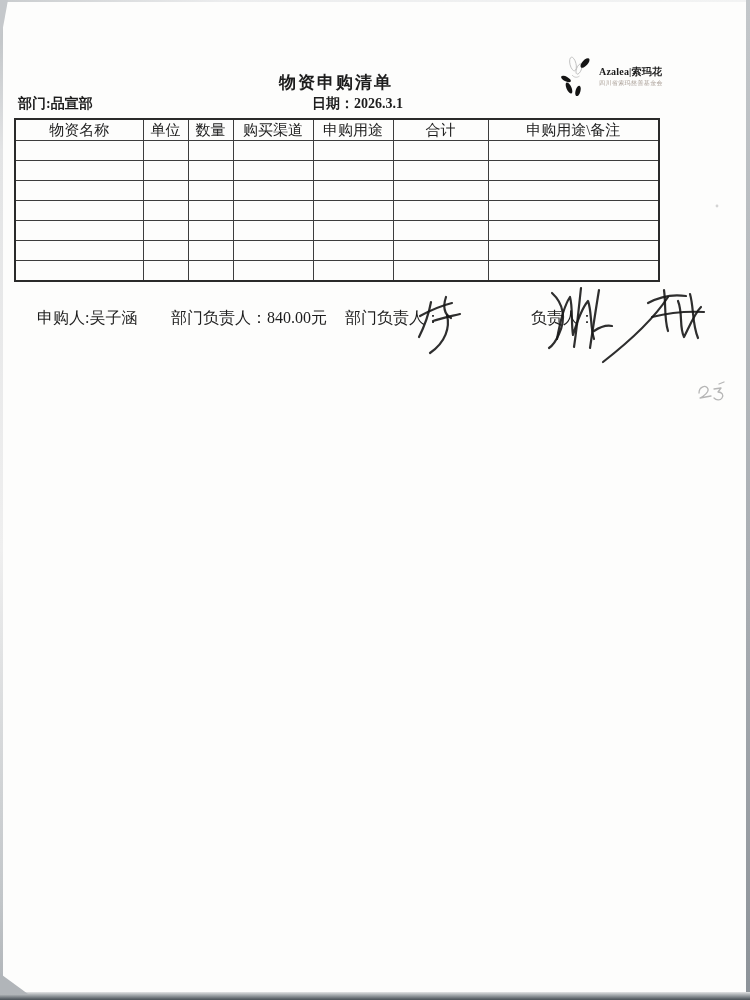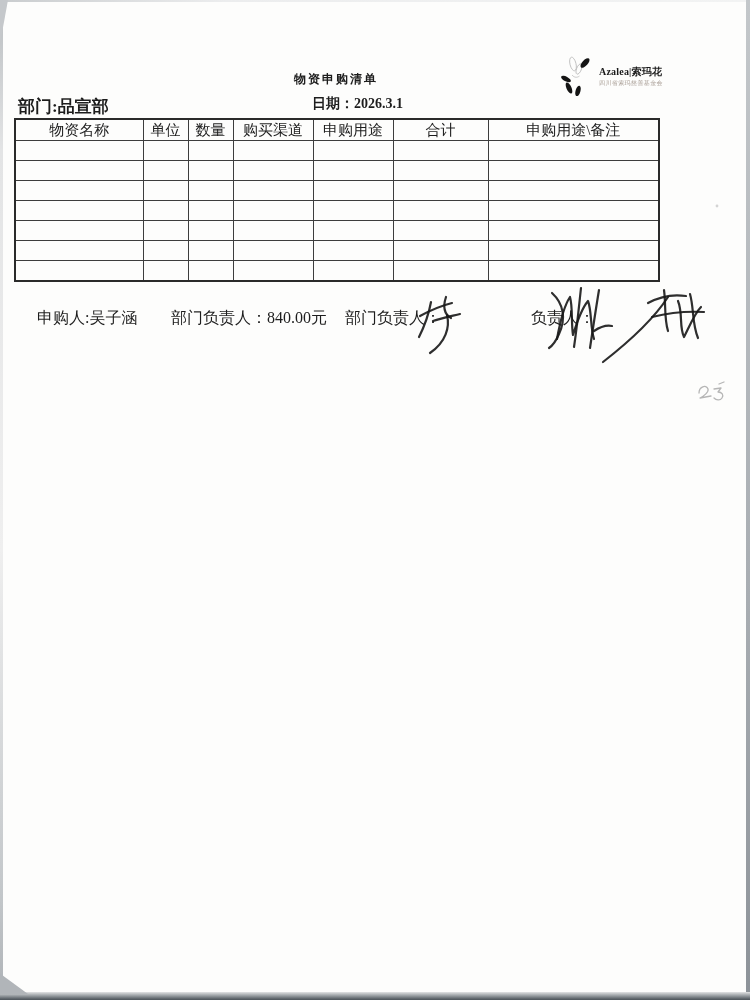--- a/index.html
+++ b/index.html
@@ -19,22 +19,22 @@
   .corner-bl { left:0; top:970px; width:28px; height:24px; background:#b1b5b9; clip-path:polygon(0 15%,100% 100%,0 100%); }
 
   
   .logo { position:absolute; left:560px; top:56px; display:flex; align-items:center; }
   .logo-text { margin-left:6px; }
   .brand { font-size:10px; font-weight:bold; color:#1b1b1b; letter-spacing:0.2px; line-height:12px; }
   .org { font-size:6px; color:#a89d94; letter-spacing:0.4px; line-height:8px; margin-top:1px; }
 
   
   .doc-title { position:absolute; left:14px; top:71px; width:644px; text-align:center;
-    font-size:12px; font-weight:bold; letter-spacing:2px; }
-  .dept { position:absolute; left:18px; top:95px; font-size:17px; font-weight:bold; }
+    font-size:17px; font-weight:bold; letter-spacing:2px; }
+  .dept { position:absolute; left:18px; top:95px; font-size:14px; font-weight:bold; }
   .date { position:absolute; left:312px; top:95px; font-size:14px; font-weight:bold; }
 
   
   table.form-table { position:absolute; left:14px; top:118px; width:644px;
     border-collapse:collapse; table-layout:fixed; border:2px solid #2a2a2a; }
   .form-table th, .form-table td {
     border:1px solid #3d3d3d; padding:0 2px; text-align:center;
     font-size:15px; font-weight:normal; overflow:hidden; white-space:nowrap;
   }
   .hrow th { height:20px; }

